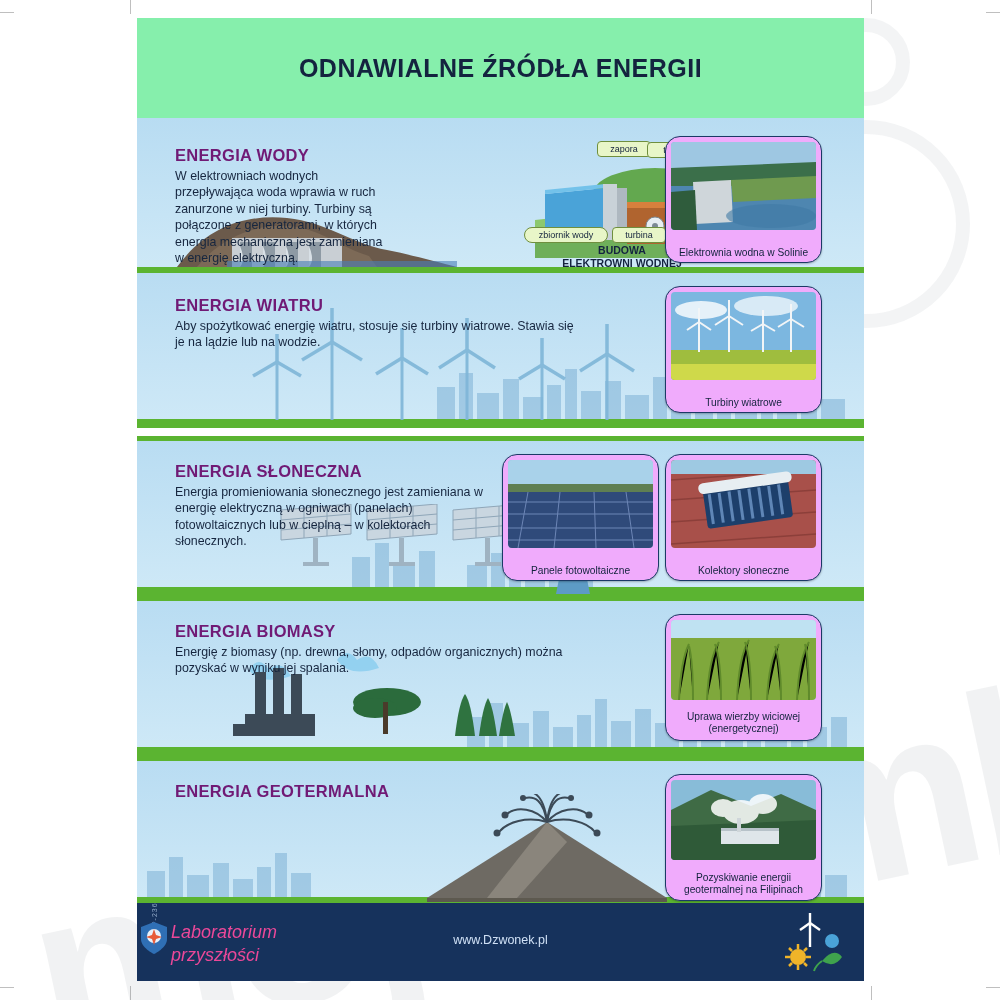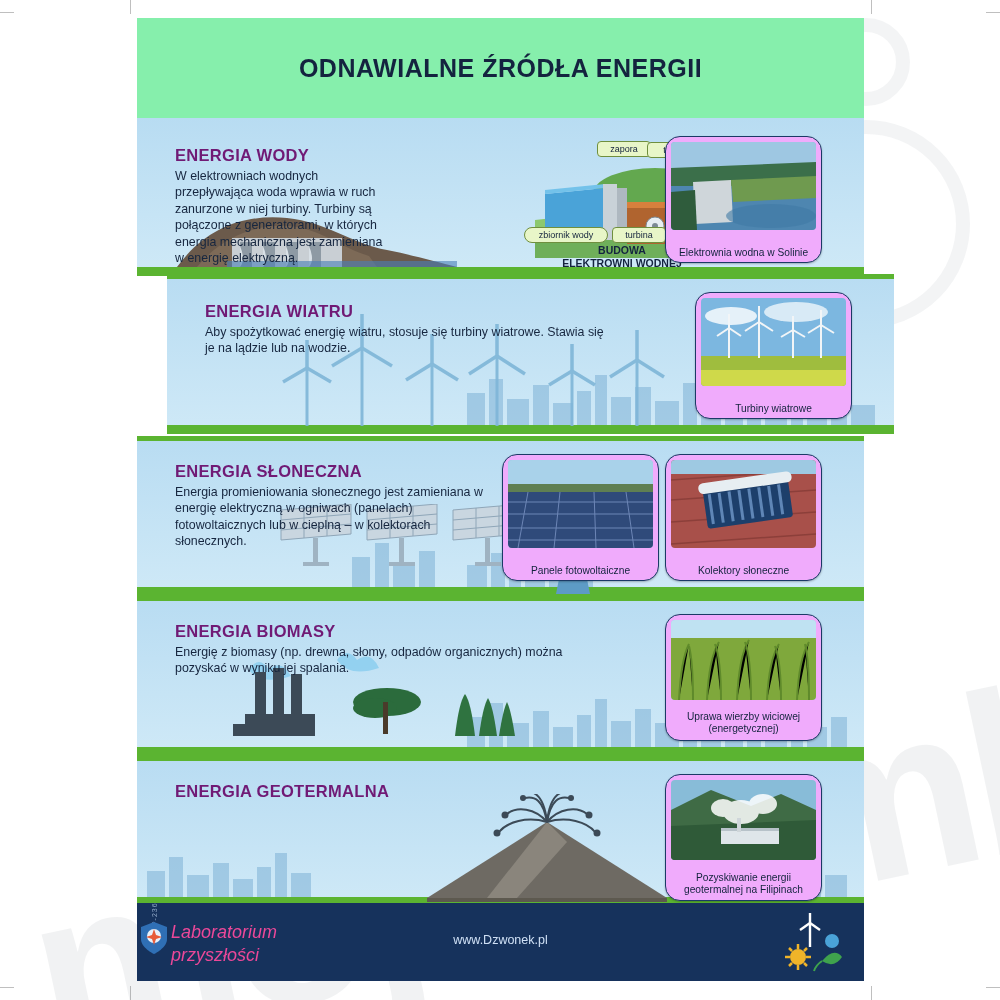--- a/index.html
+++ b/index.html
@@ -181,21 +181,21 @@
           <path d="M22,40 L60,38 L62,80 L24,82 Z" fill="#cfd6da"></path>
           <path d="M60,38 L145,34 L145,56 L62,60 Z" fill="#6f9a4f"></path>
           <path d="M0,50 L24,48 L26,88 L0,88 Z" fill="#2f5c3c"></path>
           <ellipse cx="100" cy="74" rx="45" ry="12" fill="#3f7aa5" opacity=".6"></ellipse>
         </svg>
       </div>
       <div class="cap">Elektrownia wodna w Solinie</div>
     </div>
   </div>
 
-  <div class="section" style="top:256px;height:160px;margin-left:30px;">
+  <div class="section" style="top:250px;height:160px;">
     <div class="sky"></div>
     <div class="grass2"></div>
     <div class="grass"></div>
 
     <svg class="skyline" viewBox="0 0 727 60" preserveAspectRatio="none">
       <g fill="#6ea6cf">
         <rect x="300" y="28" width="18" height="32"></rect>
           <rect x="322" y="14" width="14" height="46"></rect>
         <rect x="340" y="34" width="22" height="26"></rect>
           <rect x="366" y="20" width="16" height="40"></rect>

